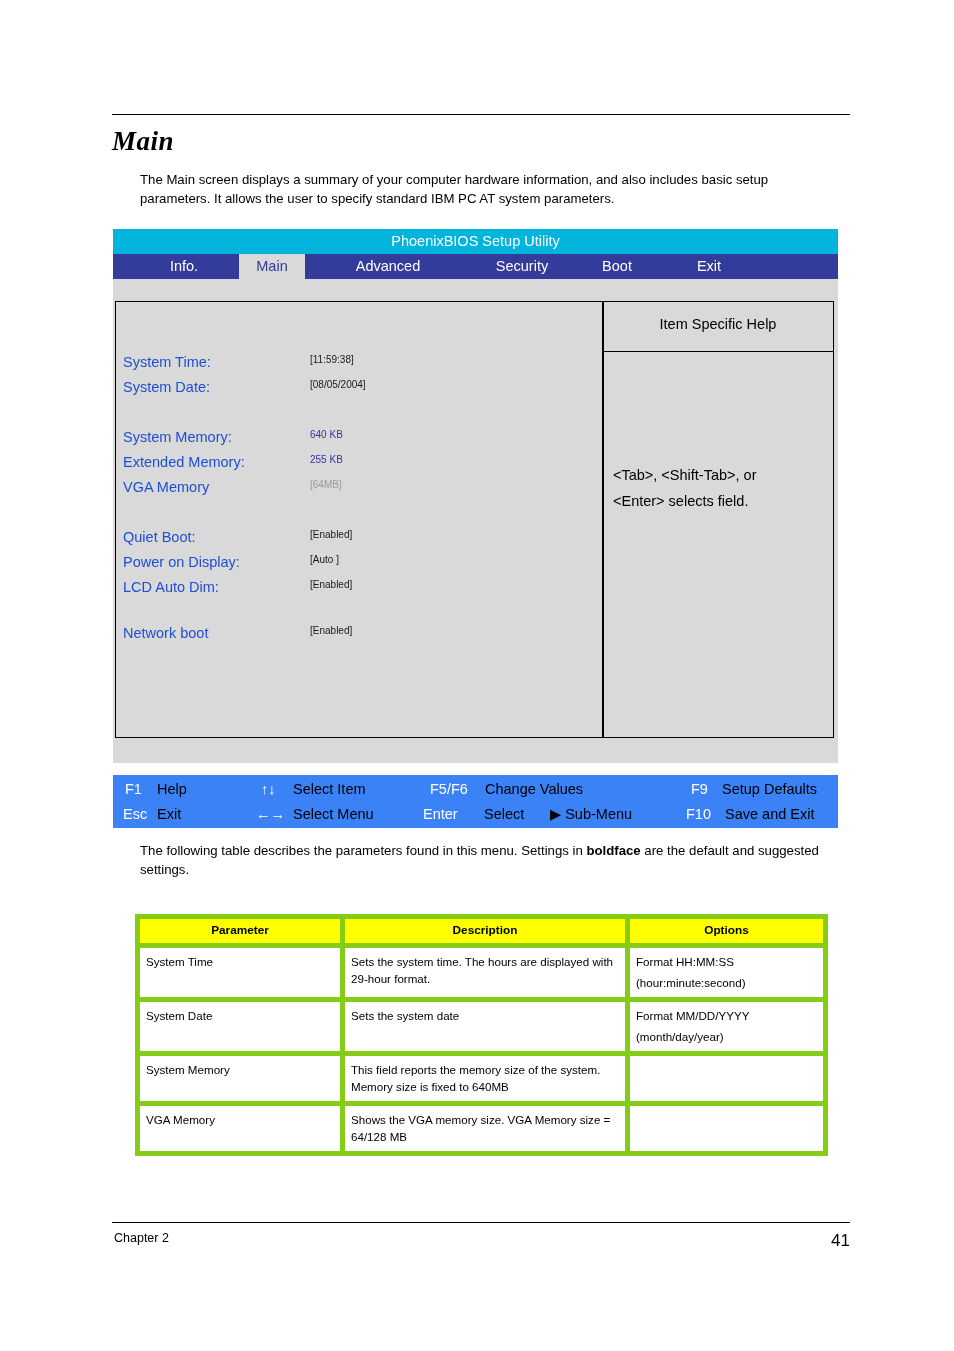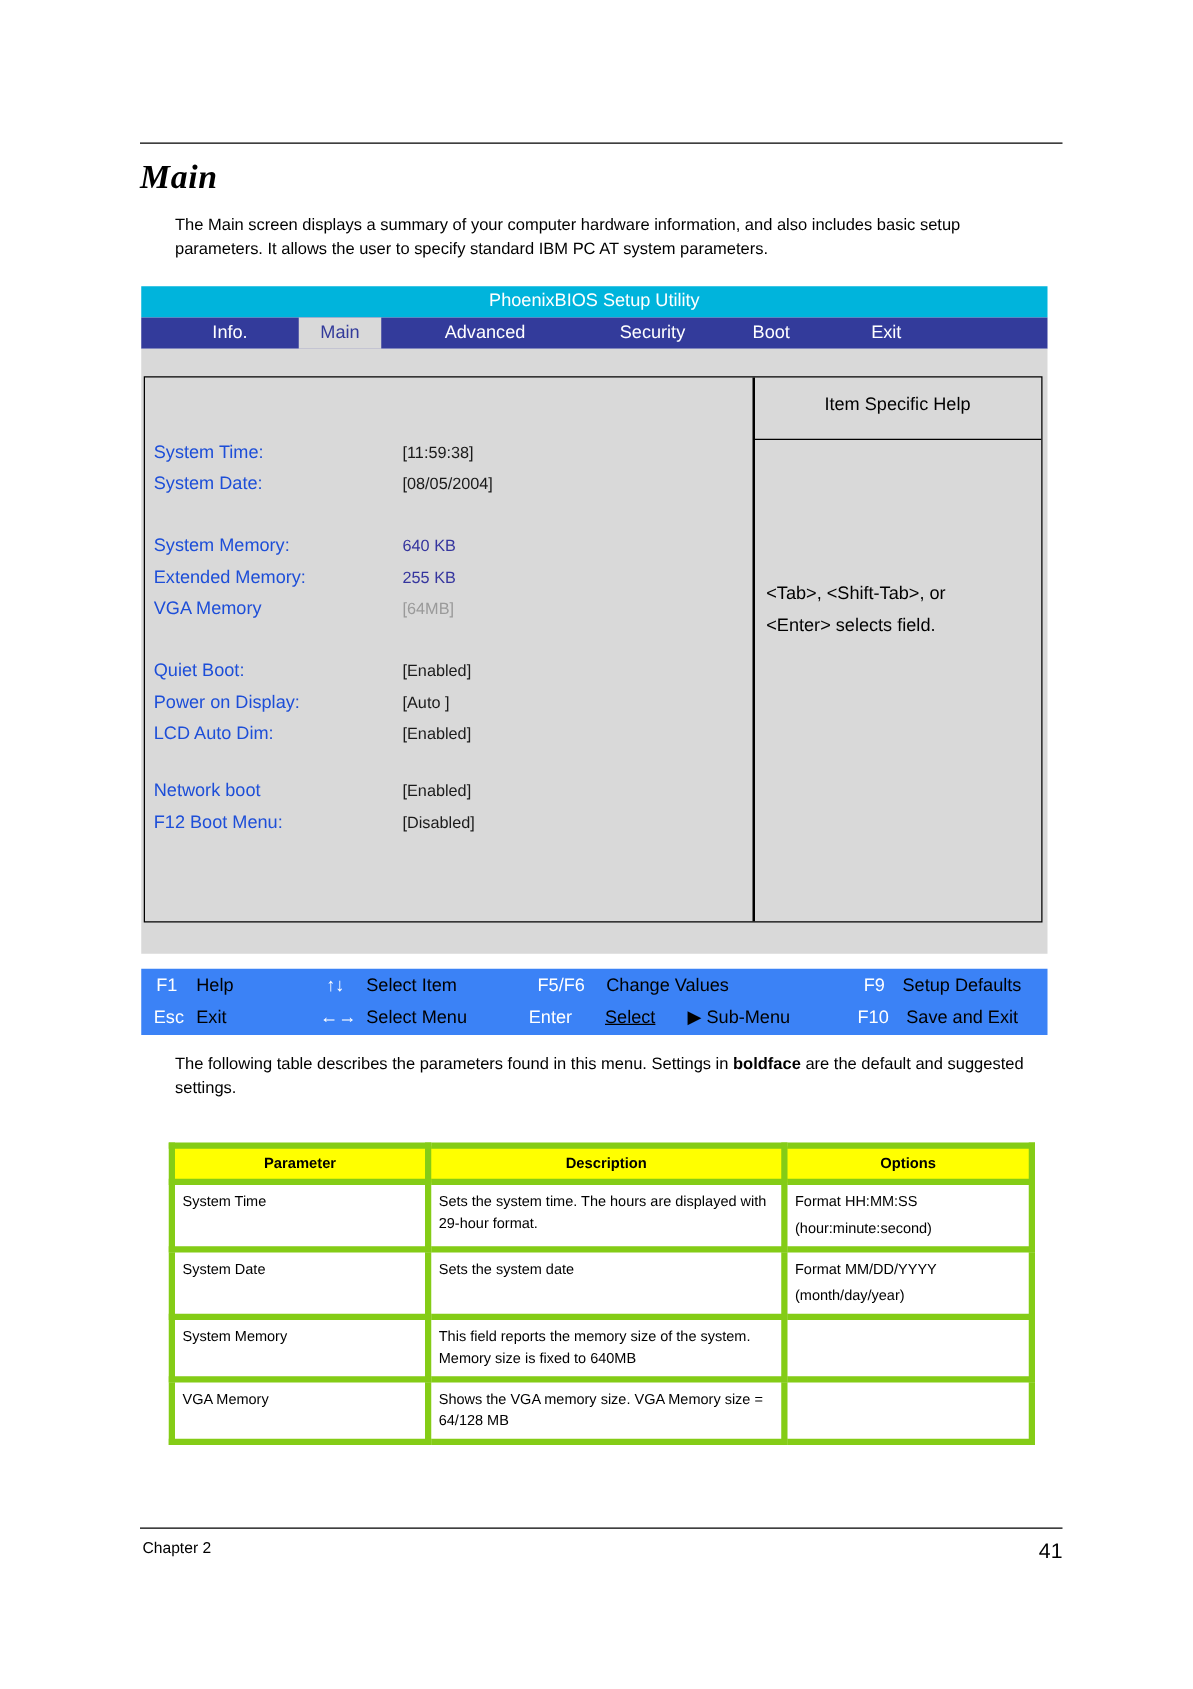--- a/index.html
+++ b/index.html
@@ -157,23 +157,23 @@
   .slabel {
     position: absolute;
     left: 0;
     top: 0;
     font-size: 14.5px;
     color: #1d4ed8;
     white-space: nowrap;
   }
   .svalue {
     position: absolute;
-    left: 199px;
-    top: 0;
-    font-size: 13px;
+    left: 187px;
+    top: 0;
+    font-size: 10px;
     white-space: nowrap;
   }
   .svalue.dark  { color: #1a1a1a; }
   .svalue.blue  { color: #35359e; }
   .svalue.muted { color: #9a9a9a; }
 
   
   .fnbar {
     position: absolute;
     left: 0;
@@ -319,24 +319,20 @@
           <span class="slabel">Power on Display:</span>
           <span class="svalue dark">[Auto ]</span>
         </div>
         <div class="srow gap2">
           <span class="slabel">LCD Auto Dim:</span>
           <span class="svalue dark">[Enabled]</span>
         </div>
         <div class="srow">
           <span class="slabel">Network boot</span>
           <span class="svalue dark">[Enabled]</span>
-        </div>
-        <div class="srow">
-          <span class="slabel">F12 Boot Menu:</span>
-          <span class="svalue dark">[Disabled]</span>
         </div>
       </div>
 
       <div class="help-title-box">
         <div class="help-title">Item Specific Help</div>
       </div>
       <div class="help-text">
         <div>&lt;Tab&gt;, &lt;Shift-Tab&gt;, or</div>
         <div>&lt;Enter&gt; selects field.</div>
       </div>
@@ -354,21 +350,21 @@
       <span class="fnact" style="left:372px;">Change Values</span>
       <span class="fnkey" style="left:578px;">F9</span>
       <span class="fnact" style="left:609px;">Setup Defaults</span>
     </div>
     <div class="fnrow r2">
       <span class="fnkey" style="left:10px;">Esc</span>
       <span class="fnact" style="left:44px;">Exit</span>
       <span class="fnkey" style="left:143px;">←→</span>
       <span class="fnact" style="left:180px;">Select Menu</span>
       <span class="fnkey" style="left:310px;">Enter</span>
-      <span class="fnact" style="left:371px;text-decoration:underline;">Select</span>
+      <span class="fnact" style="left:371px;">Select</span>
       <span class="fnact" style="left:437px;">▶ Sub-Menu</span>
       <span class="fnkey" style="left:573px;">F10</span>
       <span class="fnact" style="left:612px;">Save and Exit</span>
     </div>
   </div>
 
 </div>
 
 <div class="mid-para"><span>The following table describes the parameters found in this menu. Settings in </span><b>boldface</b><span> are the default and suggested settings.</span></div>
 

